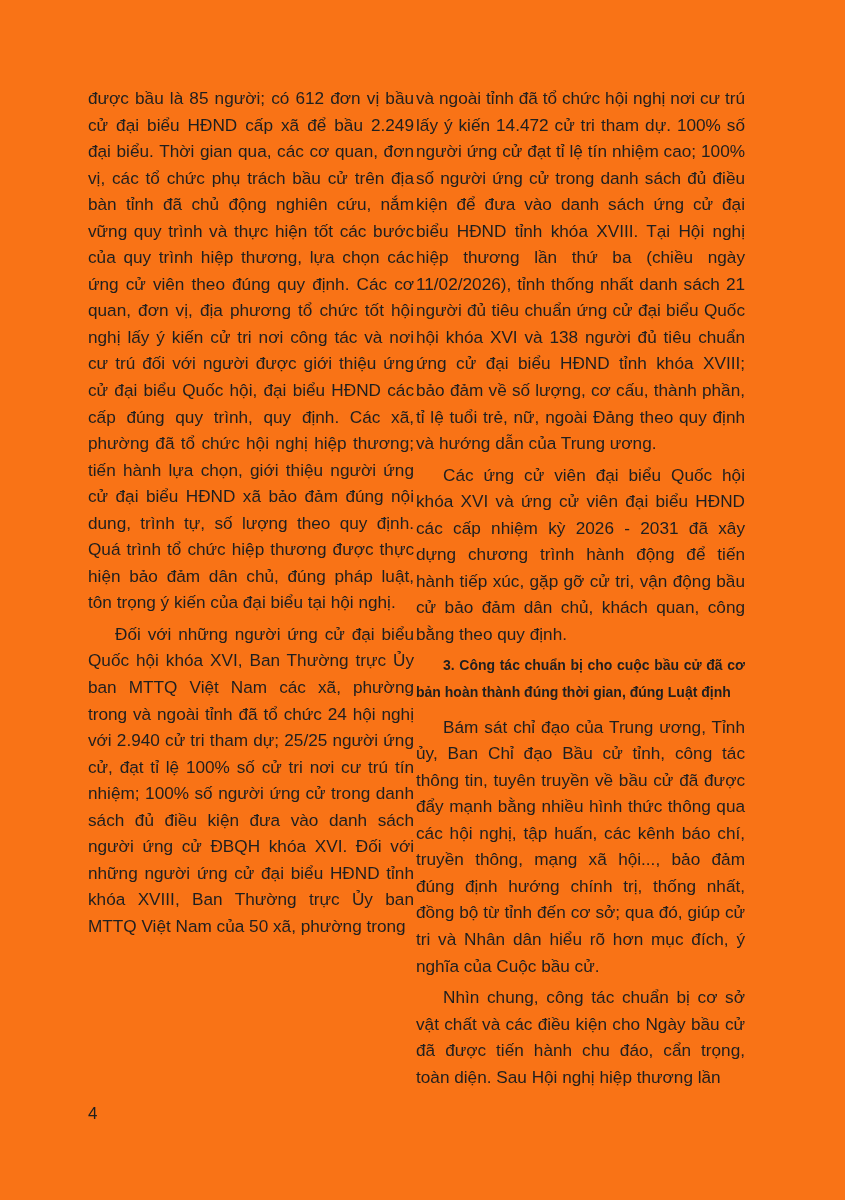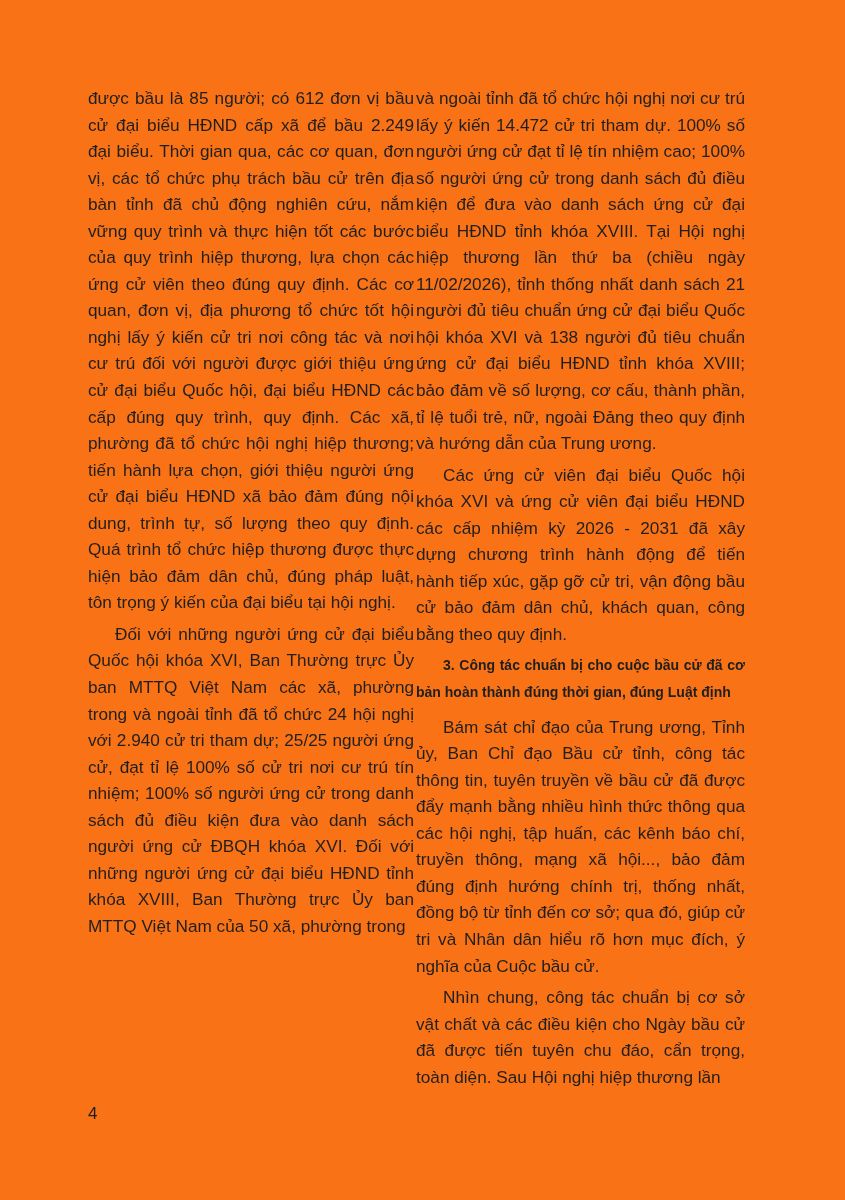--- a/index.html
+++ b/index.html
@@ -37,17 +37,17 @@
   <div class="col col-left">
     <p class="cont">được bầu là 85 người; có 612 đơn vị bầu cử đại biểu HĐND cấp xã để bầu 2.249 đại biểu. Thời gian qua, các cơ quan, đơn vị, các tổ chức phụ trách bầu cử trên địa bàn tỉnh đã chủ động nghiên cứu, nắm vững quy trình và thực hiện tốt các bước của quy trình hiệp thương, lựa chọn các ứng cử viên theo đúng quy định. Các cơ quan, đơn vị, địa phương tổ chức tốt hội nghị lấy ý kiến cử tri nơi công tác và nơi cư trú đối với người được giới thiệu ứng cử đại biểu Quốc hội, đại biểu HĐND các cấp đúng quy trình, quy định. Các xã, phường đã tổ chức hội nghị hiệp thương; tiến hành lựa chọn, giới thiệu người ứng cử đại biểu HĐND xã bảo đảm đúng nội dung, trình tự, số lượng theo quy định. Quá trình tổ chức hiệp thương được thực hiện bảo đảm dân chủ, đúng pháp luật, tôn trọng ý kiến của đại biểu tại hội nghị.</p>
     <p class="indent">Đối với những người ứng cử đại biểu Quốc hội khóa XVI, Ban Thường trực Ủy ban MTTQ Việt Nam các xã, phường trong và ngoài tỉnh đã tổ chức 24 hội nghị với 2.940 cử tri tham dự; 25/25 người ứng cử, đạt tỉ lệ 100% số cử tri nơi cư trú tín nhiệm; 100% số người ứng cử trong danh sách đủ điều kiện đưa vào danh sách người ứng cử ĐBQH khóa XVI. Đối với những người ứng cử đại biểu HĐND tỉnh khóa XVIII, Ban Thường trực Ủy ban MTTQ Việt Nam của 50 xã, phường trong</p>
   </div>
 
   <div class="col col-right">
     <p class="cont">và ngoài tỉnh đã tổ chức hội nghị nơi cư trú lấy ý kiến 14.472 cử tri tham dự. 100% số người ứng cử đạt tỉ lệ tín nhiệm cao; 100% số người ứng cử trong danh sách đủ điều kiện để đưa vào danh sách ứng cử đại biểu HĐND tỉnh khóa XVIII. Tại Hội nghị hiệp thương lần thứ ba (chiều ngày 11/02/2026), tỉnh thống nhất danh sách 21 người đủ tiêu chuẩn ứng cử đại biểu Quốc hội khóa XVI và 138 người đủ tiêu chuẩn ứng cử đại biểu HĐND tỉnh khóa XVIII; bảo đảm về số lượng, cơ cấu, thành phần, tỉ lệ tuổi trẻ, nữ, ngoài Đảng theo quy định và hướng dẫn của Trung ương.</p>
     <p class="indent">Các ứng cử viên đại biểu Quốc hội khóa XVI và ứng cử viên đại biểu HĐND các cấp nhiệm kỳ 2026 - 2031 đã xây dựng chương trình hành động để tiến hành tiếp xúc, gặp gỡ cử tri, vận động bầu cử bảo đảm dân chủ, khách quan, công bằng theo quy định.</p>
     <h3>3. Công tác chuẩn bị cho cuộc bầu cử đã cơ bản hoàn thành đúng thời gian, đúng Luật định</h3>
     <p class="indent after-h">Bám sát chỉ đạo của Trung ương, Tỉnh ủy, Ban Chỉ đạo Bầu cử tỉnh, công tác thông tin, tuyên truyền về bầu cử đã được đẩy mạnh bằng nhiều hình thức thông qua các hội nghị, tập huấn, các kênh báo chí, truyền thông, mạng xã hội..., bảo đảm đúng định hướng chính trị, thống nhất, đồng bộ từ tỉnh đến cơ sở; qua đó, giúp cử tri và Nhân dân hiểu rõ hơn mục đích, ý nghĩa của Cuộc bầu cử.</p>
-    <p class="indent">Nhìn chung, công tác chuẩn bị cơ sở vật chất và các điều kiện cho Ngày bầu cử đã được tiến tuyên chu đáo, cẩn trọng, toàn diện. Sau Hội nghị hiệp thương lần</p>
+    <p class="indent">Nhìn chung, công tác chuẩn bị cơ sở vật chất và các điều kiện cho Ngày bầu cử đã được tiến hành chu đáo, cẩn trọng, toàn diện. Sau Hội nghị hiệp thương lần</p>
   </div>
 
   <div class="page-number">4</div>
 </div>
 
 </body></html>

